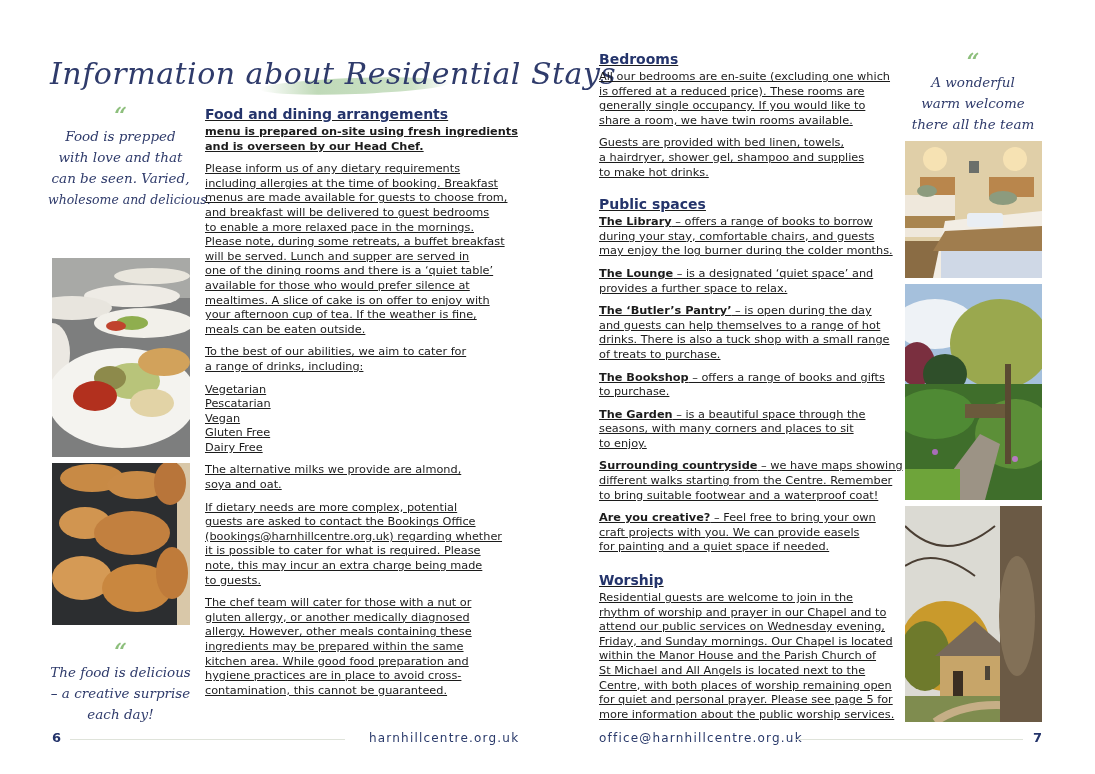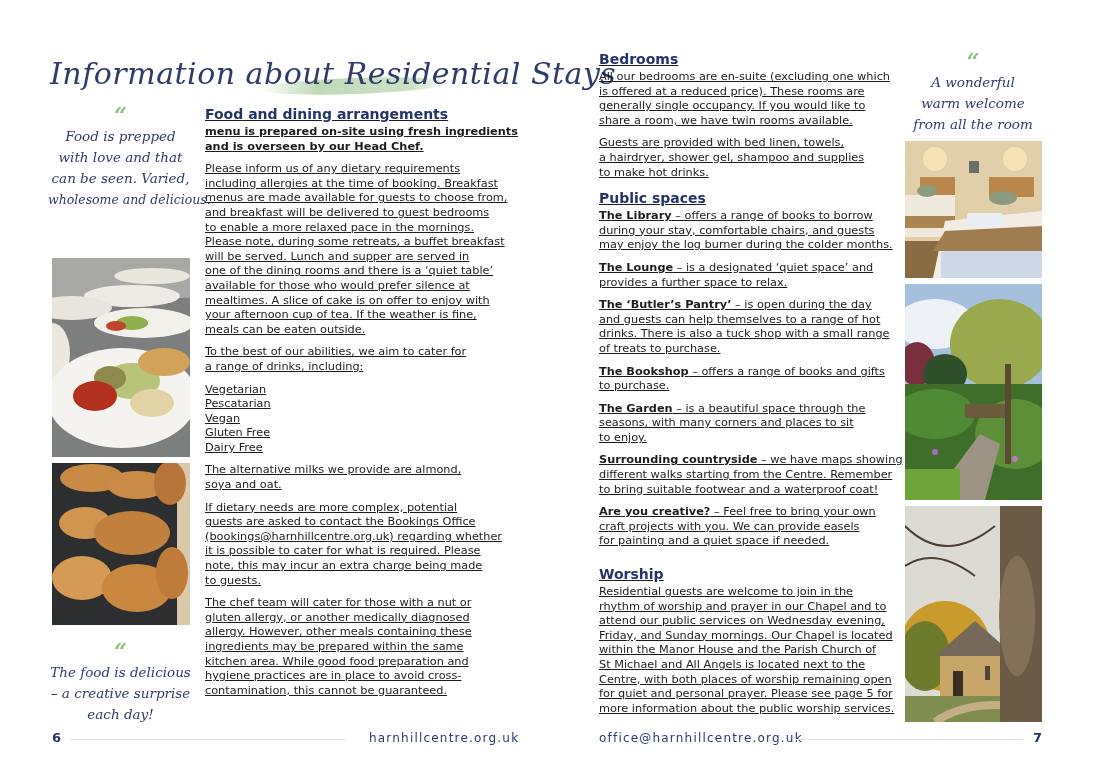--- a/index.html
+++ b/index.html
@@ -142,21 +142,21 @@
   <div class="footer" style="left:357px;margin-left:12px;">harnhillcentre.org.uk</div>
 
   <div class="text-col" style="left:599px; top:50px; width:300px;">
     <h2>Bedrooms</h2>
     <p>
       <span class="line">All our bedrooms are en-suite (excluding one which</span>
       <span class="line">is offered at a reduced price). These rooms are</span>
       <span class="line">generally single occupancy. If you would like to</span>
       <span class="line">share a room, we have twin rooms available.</span>
     </p>
-    <p style="margin-bottom:9px;">
+    <p style="margin-bottom:15px;">
       <span class="line">Guests are provided with bed linen, towels,</span>
       <span class="line">a hairdryer, shower gel, shampoo and supplies</span>
       <span class="line">to make hot drinks.</span>
     </p>
 
     <h2>Public spaces</h2>
     <p>
       <span class="line"><span class="b">The Library</span><span> – offers a range of books to borrow</span></span>
       <span class="line">during your stay, comfortable chairs, and guests</span>
       <span class="line">may enjoy the log burner during the colder months.</span>
@@ -202,21 +202,21 @@
       <span class="line">Centre, with both places of worship remaining open</span>
       <span class="line">for quiet and personal prayer. Please see page 5 for</span>
       <span class="line">more information about the public worship services.</span>
     </p>
   </div>
 
   <div class="quote-block script" style="left:905px; top:54px; width:136px;">
     <span class="quote-mark">“</span>
     <span class="q-line">A wonderful</span>
     <span class="q-line">warm welcome</span>
-    <span class="q-line">from all the room</span>
+    <span class="q-line">there all the team</span>
   </div>
 
   <div class="photo" style="left:905px; top:141px; width:137px; height:137px;">
     <svg width="137" height="137" viewBox="0 0 137 137">
       <rect width="137" height="137" fill="#e0cfa8"></rect>
       <rect x="0" y="100" width="137" height="37" fill="#8a6c44"></rect>
       <circle cx="30" cy="18" r="12" fill="#f6e2b3"></circle>
       <circle cx="110" cy="18" r="12" fill="#f6e2b3"></circle>
       <rect x="64" y="20" width="10" height="12" fill="#6b6f6a"></rect>
       <rect x="15" y="36" width="35" height="18" fill="#b9864c"></rect>

